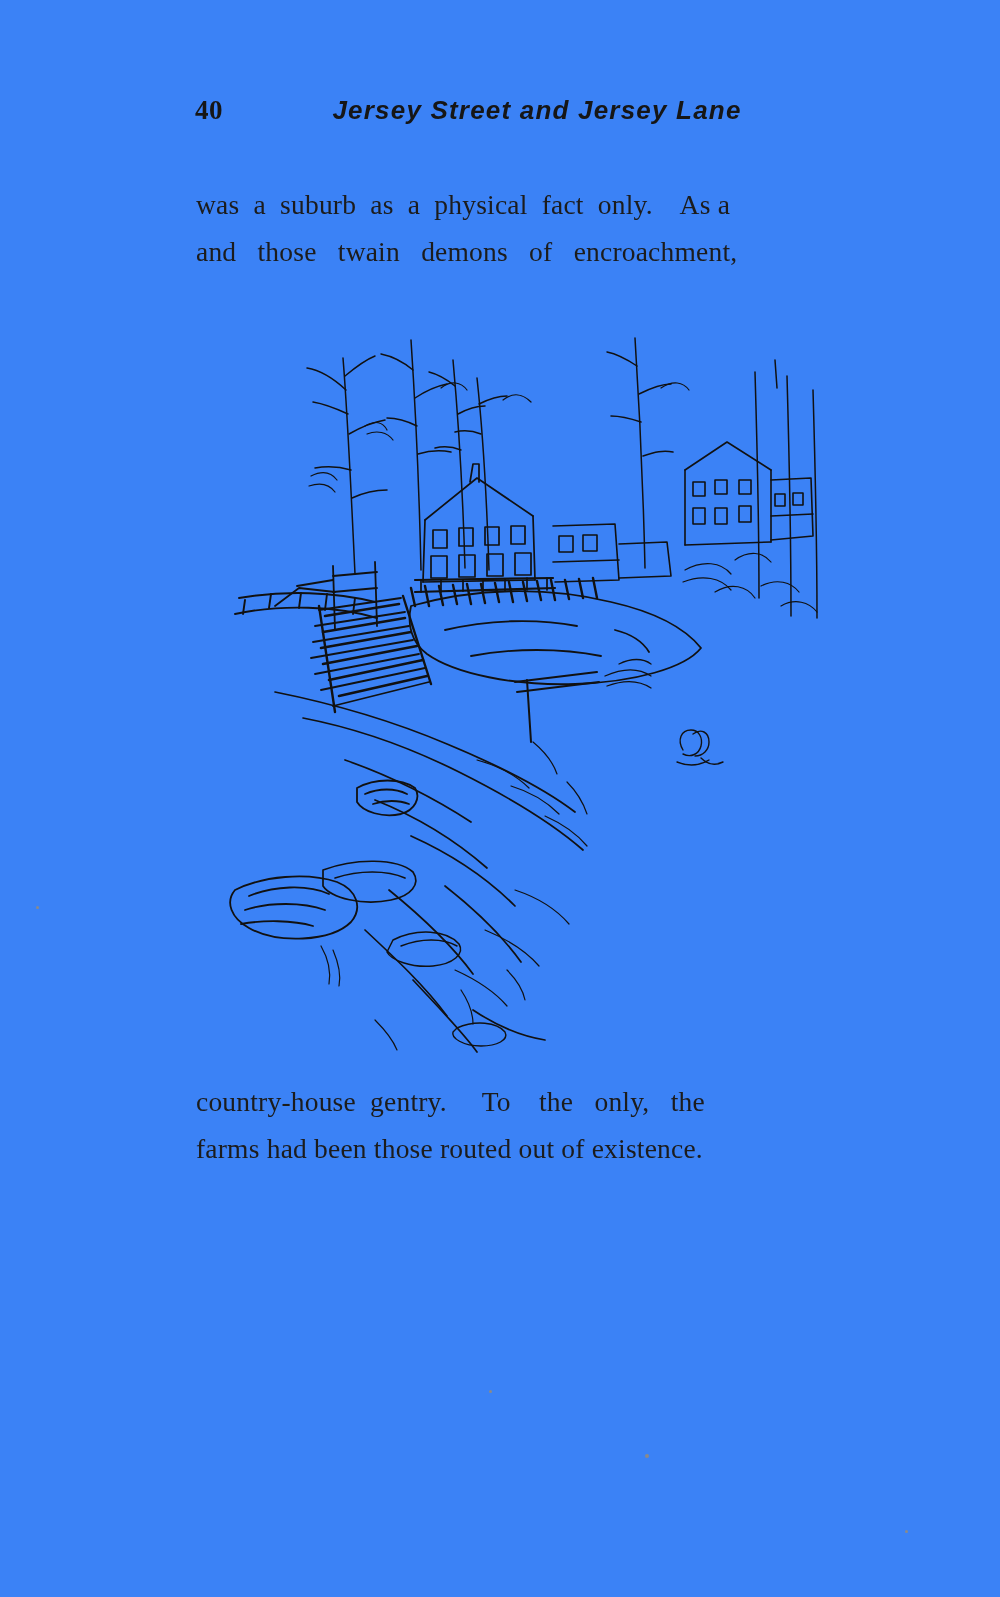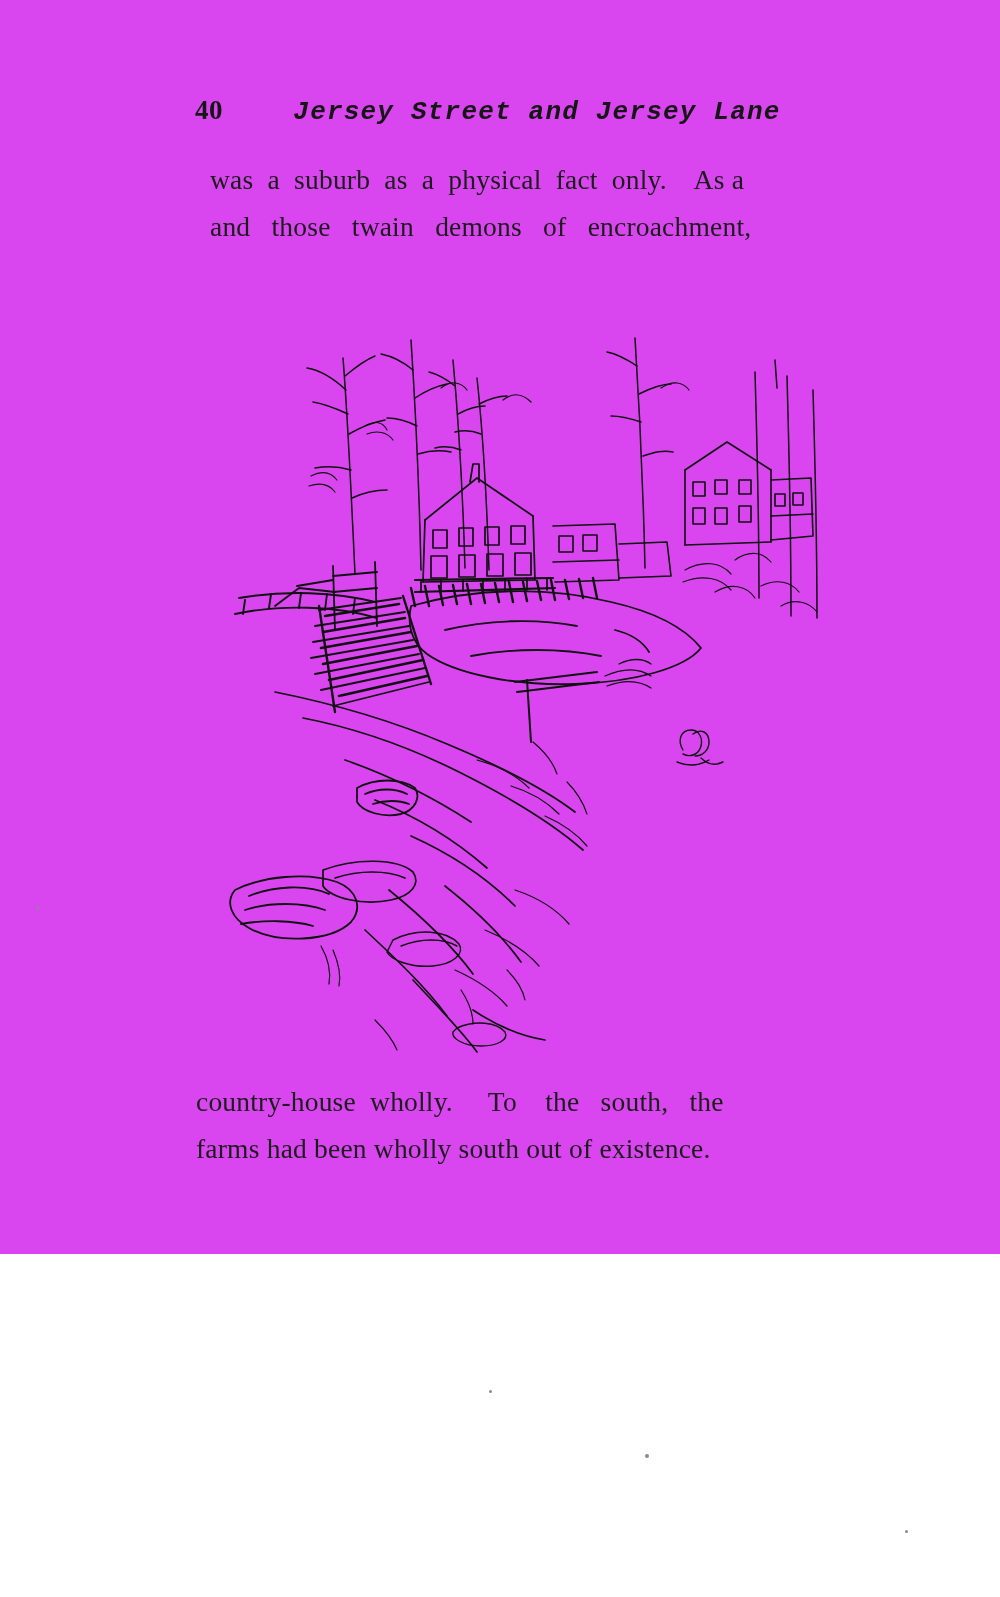--- a/index.html
+++ b/index.html
@@ -12,22 +12,22 @@
     height: 1597px;
     position: relative;
     font-family: "Liberation Serif", serif;
     color: #1a1a1a;
     overflow: hidden;
   }
   .page {
     position: absolute;
     left: 0; top: 0;
     width: 1000px;
-    height: 1254px;
-    background: #d946ef;
+    height: 1597px;
+    background: #3b82f6;
   }
 
   
   .running-head {
     position: absolute;
     left: 195px;
     top: 95px;
     width: 690px;
     display: flex;
     align-items: baseline;
@@ -35,40 +35,40 @@
   .folio {
     font-family: "Liberation Serif", serif;
     font-size: 27px;
     font-weight: 600;
     letter-spacing: 0.5px;
     color: #161616;
   }
   .head-title {
     flex: 1;
     text-align: center;
-    font-family: Liberation Mono, monospace;
+    font-family: Liberation Sans, sans-serif;
     font-style: italic;
     font-weight: 700;
     font-size: 26px;
     letter-spacing: 1.2px;
     color: #161616;
     padding-right: 34px;
   }
 
   
   .text-block {
     position: absolute;
     left: 196px;
     width: 688px;
     font-family: "Liberation Serif", serif;
     font-size: 27.5px;
     line-height: 47px;
     color: #1c1c1c;
   }
-  .text-block.top { top: 156px; margin-left: 14px; }
+  .text-block.top { top: 181px; }
   .text-block.bottom { top: 1078px; }
 
   .line {
     display: block;
     white-space: pre;
     letter-spacing: 0.2px;
   }
   .line.just {
     
   }
@@ -308,22 +308,22 @@
       <g stroke="#111" fill="none" stroke-width="1.4" stroke-linecap="round">
         <path d="M468 420 c-6 -10 -2 -20 8 -20 c8 0 12 8 10 16 c-2 8 -10 12 -18 8"></path>
         <path d="M478 404 c8 -6 16 -2 16 8 c0 8 -6 14 -14 14"></path>
         <path d="M486 428 c6 6 14 8 22 4"></path>
         <path d="M462 432 c10 4 22 4 32 -2"></path>
       </g>
     </svg>
   </div>
 
   <div class="text-block bottom">
-    <span class="line just">country-house  wholly.     To    the   south,   the</span>
-    <span class="line just">farms had been wholly south out of existence.</span>
+    <span class="line just">country-house  gentry.     To    the   only,   the</span>
+    <span class="line just">farms had been those routed out of existence.</span>
   </div>
 
   <div class="speck" style="left:36px;top:906px;width:3px;height:3px;"></div>
   <div class="speck" style="left:489px;top:1390px;width:3px;height:3px;"></div>
   <div class="speck" style="left:645px;top:1454px;width:4px;height:4px;"></div>
   <div class="speck" style="left:905px;top:1530px;width:3px;height:3px;"></div>
 
 </div>
 
 </body></html>

